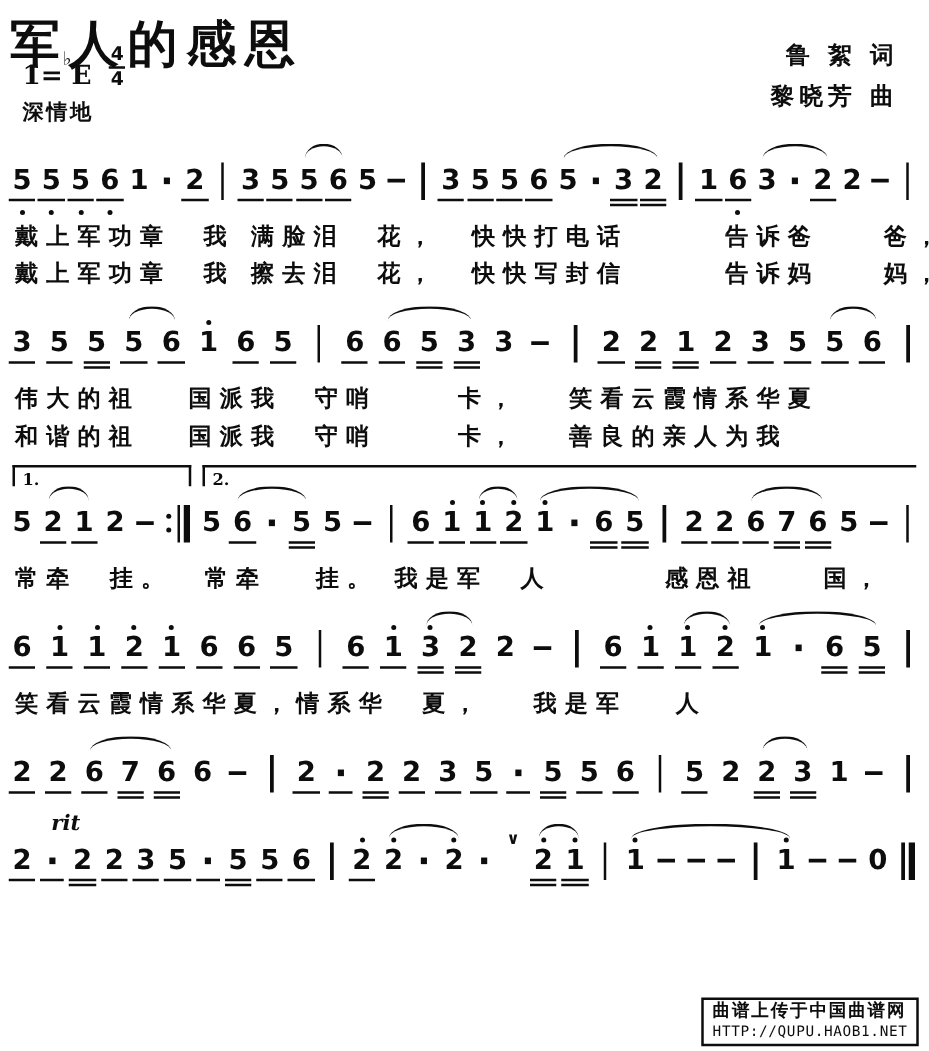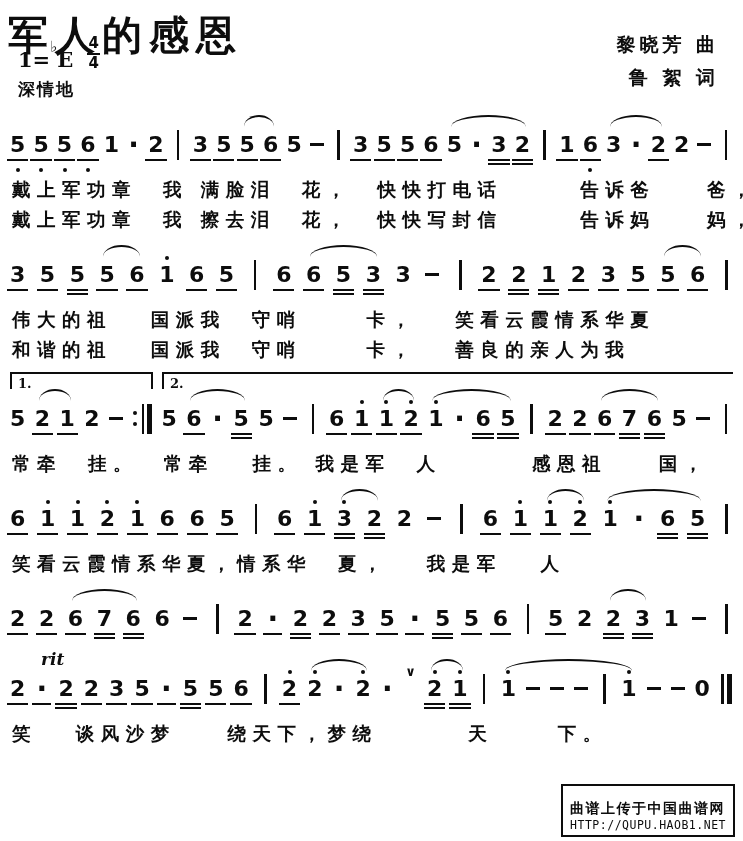--- a/index.html
+++ b/index.html
@@ -48,42 +48,42 @@
   .volta.closed { border-right:2px solid var(--ink); }
   .vlab { font-family:"DejaVu Serif", serif; font-size:13px; font-weight:700;
           padding-left:6px; position:relative; top:-1px; }
   .mark { position:absolute; top:-19px; left:8px; font-family:"DejaVu Serif", serif;
           font-style:italic; font-weight:700; font-size:17px;margin-left:23px; }
   .lyr { padding:1px 4px 5px; }
   .lyr .row { font-size:18.5px; font-weight:700; letter-spacing:6.5px;
               line-height:30px; white-space:pre; }
   
   .footer { position:absolute; right:8px; bottom:4px; }
-  .fbox { border:2px solid var(--ink); padding:14px 7px 3px; background:var(--paper); }
+  .fbox { border:2px solid var(--ink); padding:0 7px 3px; background:var(--paper); }
   .f1 { font-size:14px; font-weight:700; letter-spacing:1.5px; }
   .f2 { font-family:"DejaVu Sans Mono", monospace; font-size:11.5px; font-weight:400; letter-spacing:.5px; }
 </style>
 </head>
 <body>
 
 <div class="page">
   <header class="hdr">
     <div class="keysig">
       <span><span>1=</span><sup class="flat">♭</sup><span>E</span></span>
       <span class="frac">
         <span class="fn">4</span>
         <span class="fbar"></span>
         <span class="fn">4</span>
       </span>
     </div>
     <div class="tempo">深情地</div>
     <h1 class="title">军人的感恩</h1>
     <div class="credits">
+      <div>鲁 絮 词</div>
       <div>黎晓芳 曲</div>
-      <div>鲁 絮 词</div>
     </div>
   </header>
 
   <main class="score" id="score">
       <div class="mline">
         <div class="tokens">
           <span class="t">
             <span class="da"></span>
             <span class="g">5</span>
             <span class="ub">
@@ -1504,23 +1504,20 @@
             </span>
             <span class="ub"></span>
             <span class="db"></span>
           </span>
           <div class="slur" style="left: 300.75px; width: 56.5px;"></div>
           <div class="slur" style="left: 420.75px; width: 32.5px;"></div>
           <div class="slur" style="left: 494.75px; width: 127.5px;"></div>
           <div class="mark">rit</div>
         </div>
       </div>
-      <div class="lyr">
-        <div class="row">笑   谈风沙梦    绕天下，梦绕       天     下。</div>
-      </div>
     </main>
 
   <footer class="footer">
     <div class="fbox">
       <div class="f1">曲谱上传于中国曲谱网</div>
       <div class="f2">HTTP://QUPU.HAOB1.NET</div>
     </div>
   </footer>
 </div>
 

